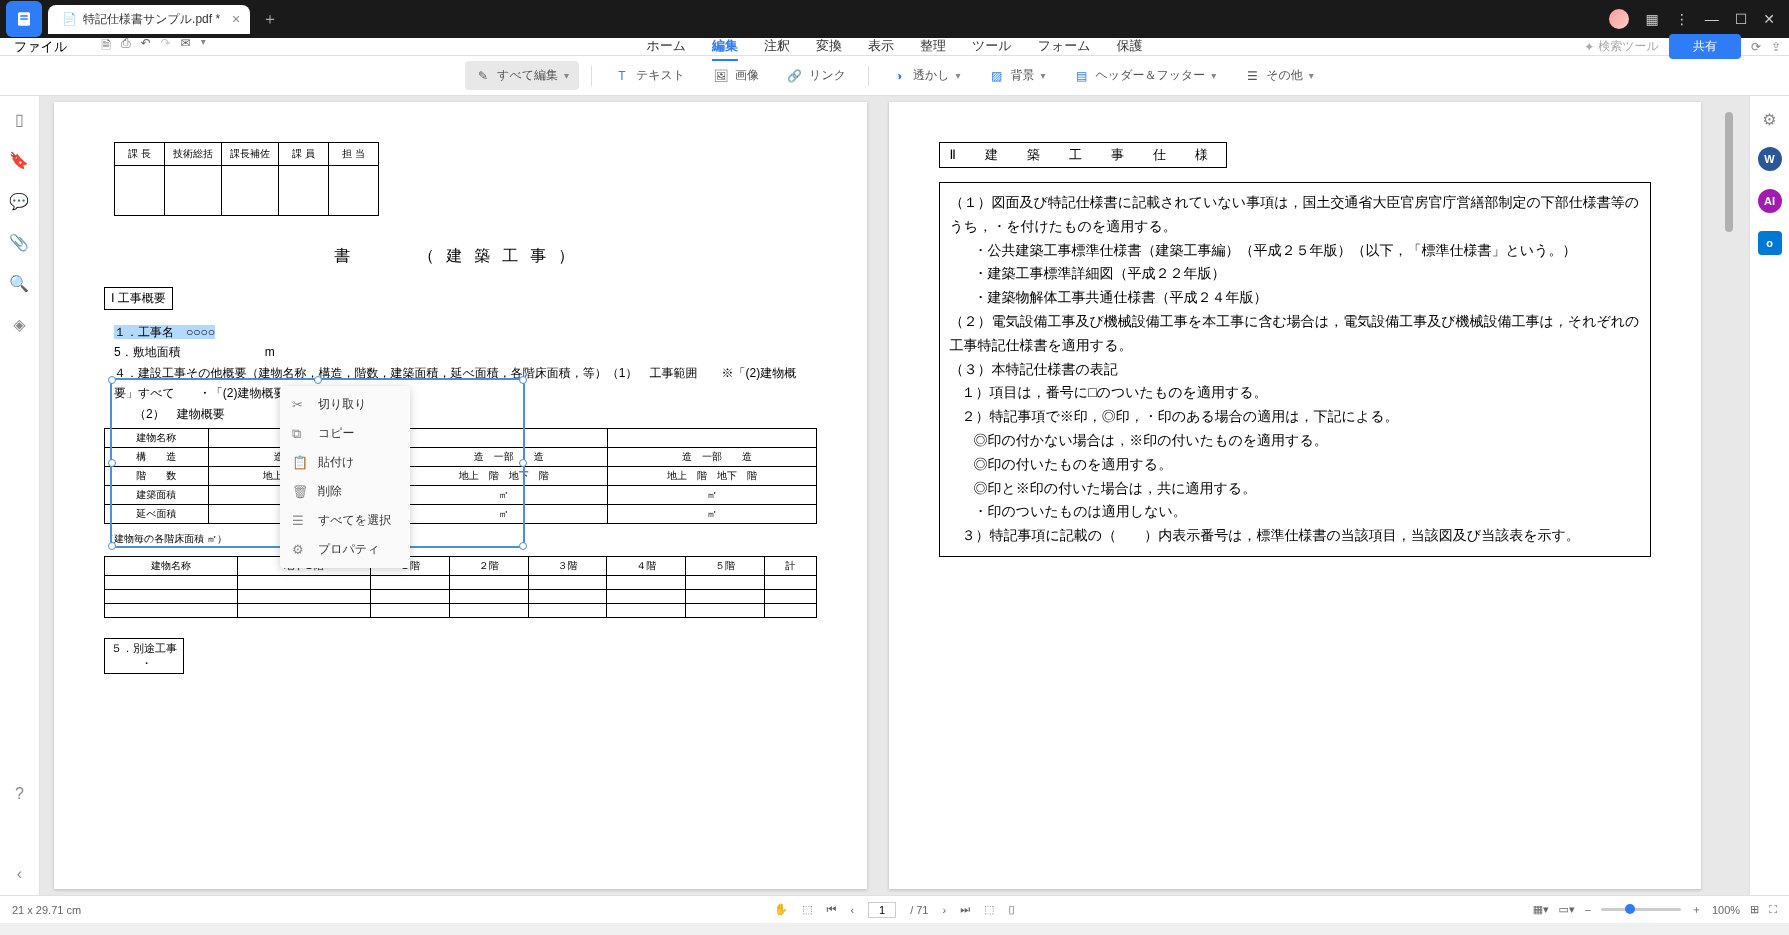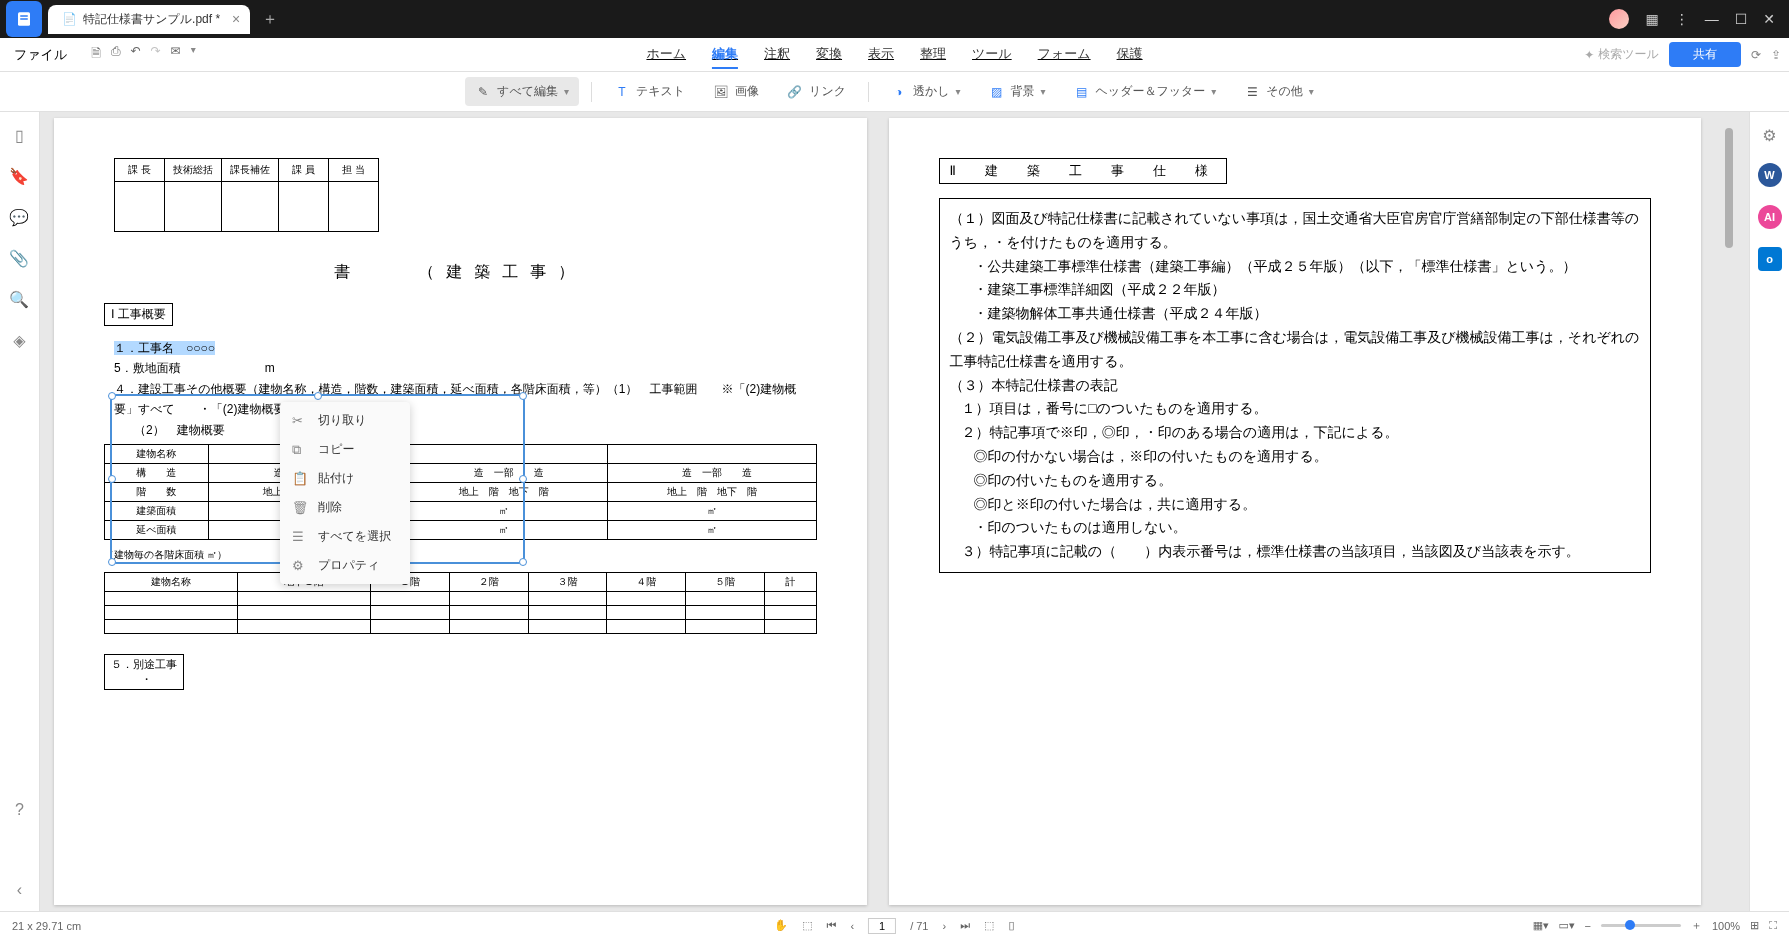--- a/index.html
+++ b/index.html
@@ -5,45 +5,45 @@
 * { margin: 0; padding: 0; box-sizing: border-box; font-family: "Meiryo", "Hiragino Sans", sans-serif; }
 body { background: #f0f0f0; overflow: hidden; }
 .titlebar { height: 38px; background: #1a1a1a; display: flex; align-items: center; color: #fff; }
 .app-icon { width: 36px; height: 36px; background: #2e7cf6; border-radius: 6px; margin: 0 6px; display: flex; align-items: center; justify-content: center; color: #fff; font-weight: bold; }
 .tab { background: #fff; color: #333; padding: 6px 30px 6px 14px; border-radius: 8px 8px 0 0; font-size: 12px; position: relative; display: flex; align-items: center; gap: 6px; }
 .tab-close { position: absolute; right: 10px; color: #888; font-size: 14px; cursor: pointer; }
 .new-tab { color: #aaa; margin-left: 12px; font-size: 16px; cursor: pointer; }
 .win-controls { margin-left: auto; display: flex; align-items: center; gap: 16px; padding-right: 14px; color: #ccc; }
 .win-controls span { cursor: pointer; font-size: 14px; }
 .avatar { width: 20px; height: 20px; border-radius: 50%; background: linear-gradient(135deg,#ff9a9e,#fad0c4); }
-.menubar { height: 34px; background: #fff; border-bottom: 1px solid #e0e0e0; display: flex; align-items: center; padding: 0 8px; font-size: 12px; gap: 10px; }
+.menubar { height: 18px; background: #fff; border-bottom: 1px solid #e0e0e0; display: flex; align-items: center; padding: 0 8px; font-size: 12px; gap: 20px; }
 .menubar .file { font-size: 13px; padding: 0 6px; }
 .menubar .qat { display: flex; gap: 10px; margin-left: 8px; color: #666; }
 .menubar .qat span { cursor: pointer; }
-.tabs-main { display: flex; gap: 26px; margin-left: auto; margin-right: auto; position: absolute; left: 50%; transform: translateX(-50%); text-decoration: underline; }
+.tabs-main { display: flex; gap: 26px; margin-left: auto; margin-right: auto; position: absolute; left: 50%; transform: translateX(-50%); }
 .tabs-main span { font-size: 13px; color: #333; padding: 4px 0; cursor: pointer; }
 .tabs-main .active { color: #2e7cf6; border-bottom: 2px solid #2e7cf6; font-weight: bold; }
 .menubar .right { margin-left: auto; display: flex; align-items: center; gap: 10px; }
 .search-tool { color: #aaa; font-size: 12px; display: flex; align-items: center; gap: 4px; }
 .share-btn { background: #2e7cf6; color: #fff; padding: 4px 24px; border-radius: 4px; font-size: 12px; cursor: pointer; }
 .toolbar { height: 40px; background: #fff; border-bottom: 1px solid #e0e0e0; display: flex; align-items: center; justify-content: center; gap: 8px; font-size: 12px; }
 .tb-btn { display: flex; align-items: center; gap: 6px; padding: 6px 10px; border-radius: 4px; cursor: pointer; color: #555; }
 .tb-btn.active { background: #e8e8e8; }
 .tb-sep { width: 1px; height: 20px; background: #ddd; margin: 0 4px; }
 .tb-icon { width: 16px; height: 16px; display: inline-flex; align-items: center; justify-content: center; }
 .chev { font-size: 10px; color: #888; }
 .main { display: flex; height: calc(100vh - 38px - 30px - 40px - 28px); position: relative; }
 .sidebar-left { width: 40px; background: #fff; border-right: 1px solid #e0e0e0; display: flex; flex-direction: column; align-items: center; padding-top: 14px; gap: 22px; color: #888; }
 .sidebar-left span { cursor: pointer; font-size: 16px; }
 .sidebar-left .help { margin-top: auto; margin-bottom: 40px; }
 .sidebar-left .collapse { margin-bottom: 12px; }
 .sidebar-right { width: 40px; background: #fff; border-left: 1px solid #e0e0e0; display: flex; flex-direction: column; align-items: center; padding-top: 14px; gap: 18px; }
 .sidebar-right .badge { width: 24px; height: 24px; border-radius: 4px; display: flex; align-items: center; justify-content: center; font-size: 11px; font-weight: bold; cursor: pointer; }
 .badge.word { background: #2b579a; color: #fff; border-radius: 50%; }
-.badge.ai { background: #ec4899; color: #fff; border-radius: 50%; }
+.badge.ai { background: #a21caf; color: #fff; border-radius: 50%; }
 .badge.out { background: #0078d4; color: #fff; }
 .content { flex: 1; background: #e8e8e8; overflow: auto; display: flex; gap: 22px; padding: 6px 14px; position: relative; }
 .page { background: #fff; box-shadow: 0 1px 3px rgba(0,0,0,0.2); flex: 1; padding: 40px 50px; font-size: 11px; color: #000; position: relative; min-height: 700px; }
 .scrollbar-fake { width: 12px; background: #e8e8e8; }
 .scrollbar-thumb { background: #b0b0b0; width: 8px; height: 120px; border-radius: 4px; margin: 10px auto; }
 .statusbar { height: 28px; background: #fff; border-top: 1px solid #e0e0e0; display: flex; align-items: center; font-size: 11px; color: #666; padding: 0 12px; }
 .statusbar .center { position: absolute; left: 50%; transform: translateX(-50%); display: flex; align-items: center; gap: 14px; }
 .statusbar .page-input { width: 28px; border: 1px solid #ccc; text-align: center; font-size: 11px; padding: 1px; }
 .statusbar .right-st { margin-left: auto; display: flex; align-items: center; gap: 10px; }
 .zoom-slider { width: 80px; height: 3px; background: #ccc; position: relative; border-radius: 2px; }

